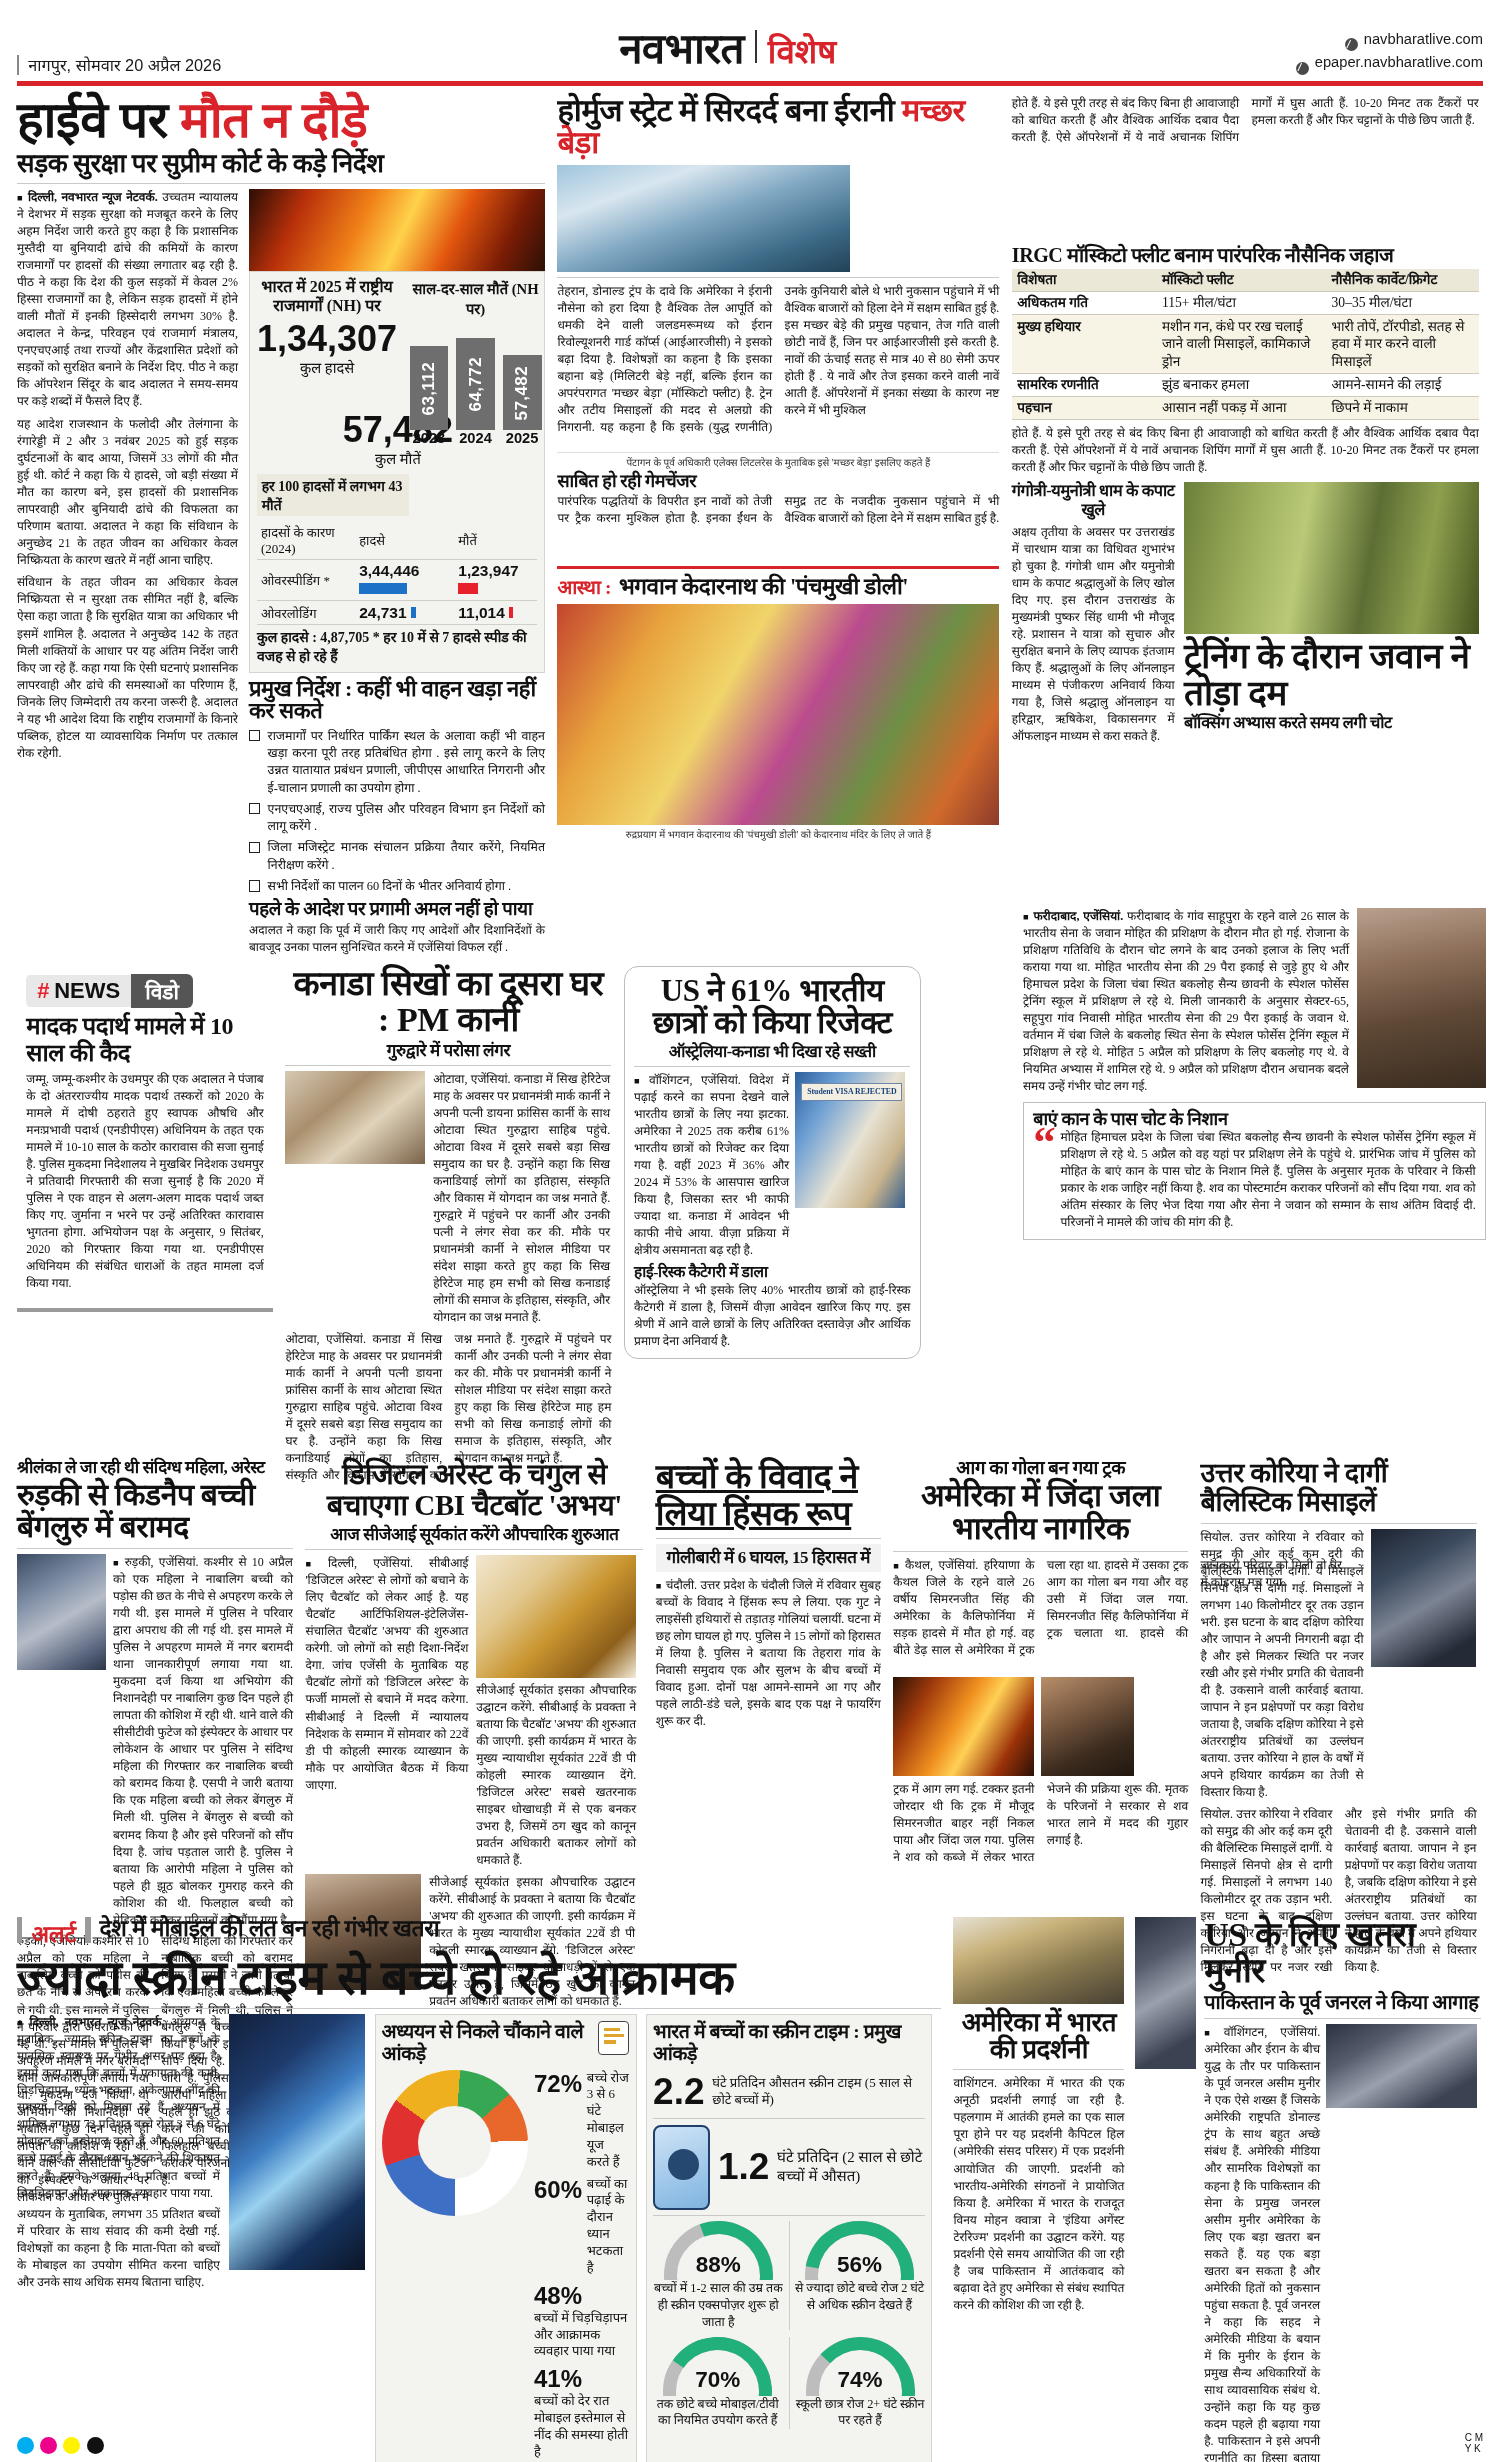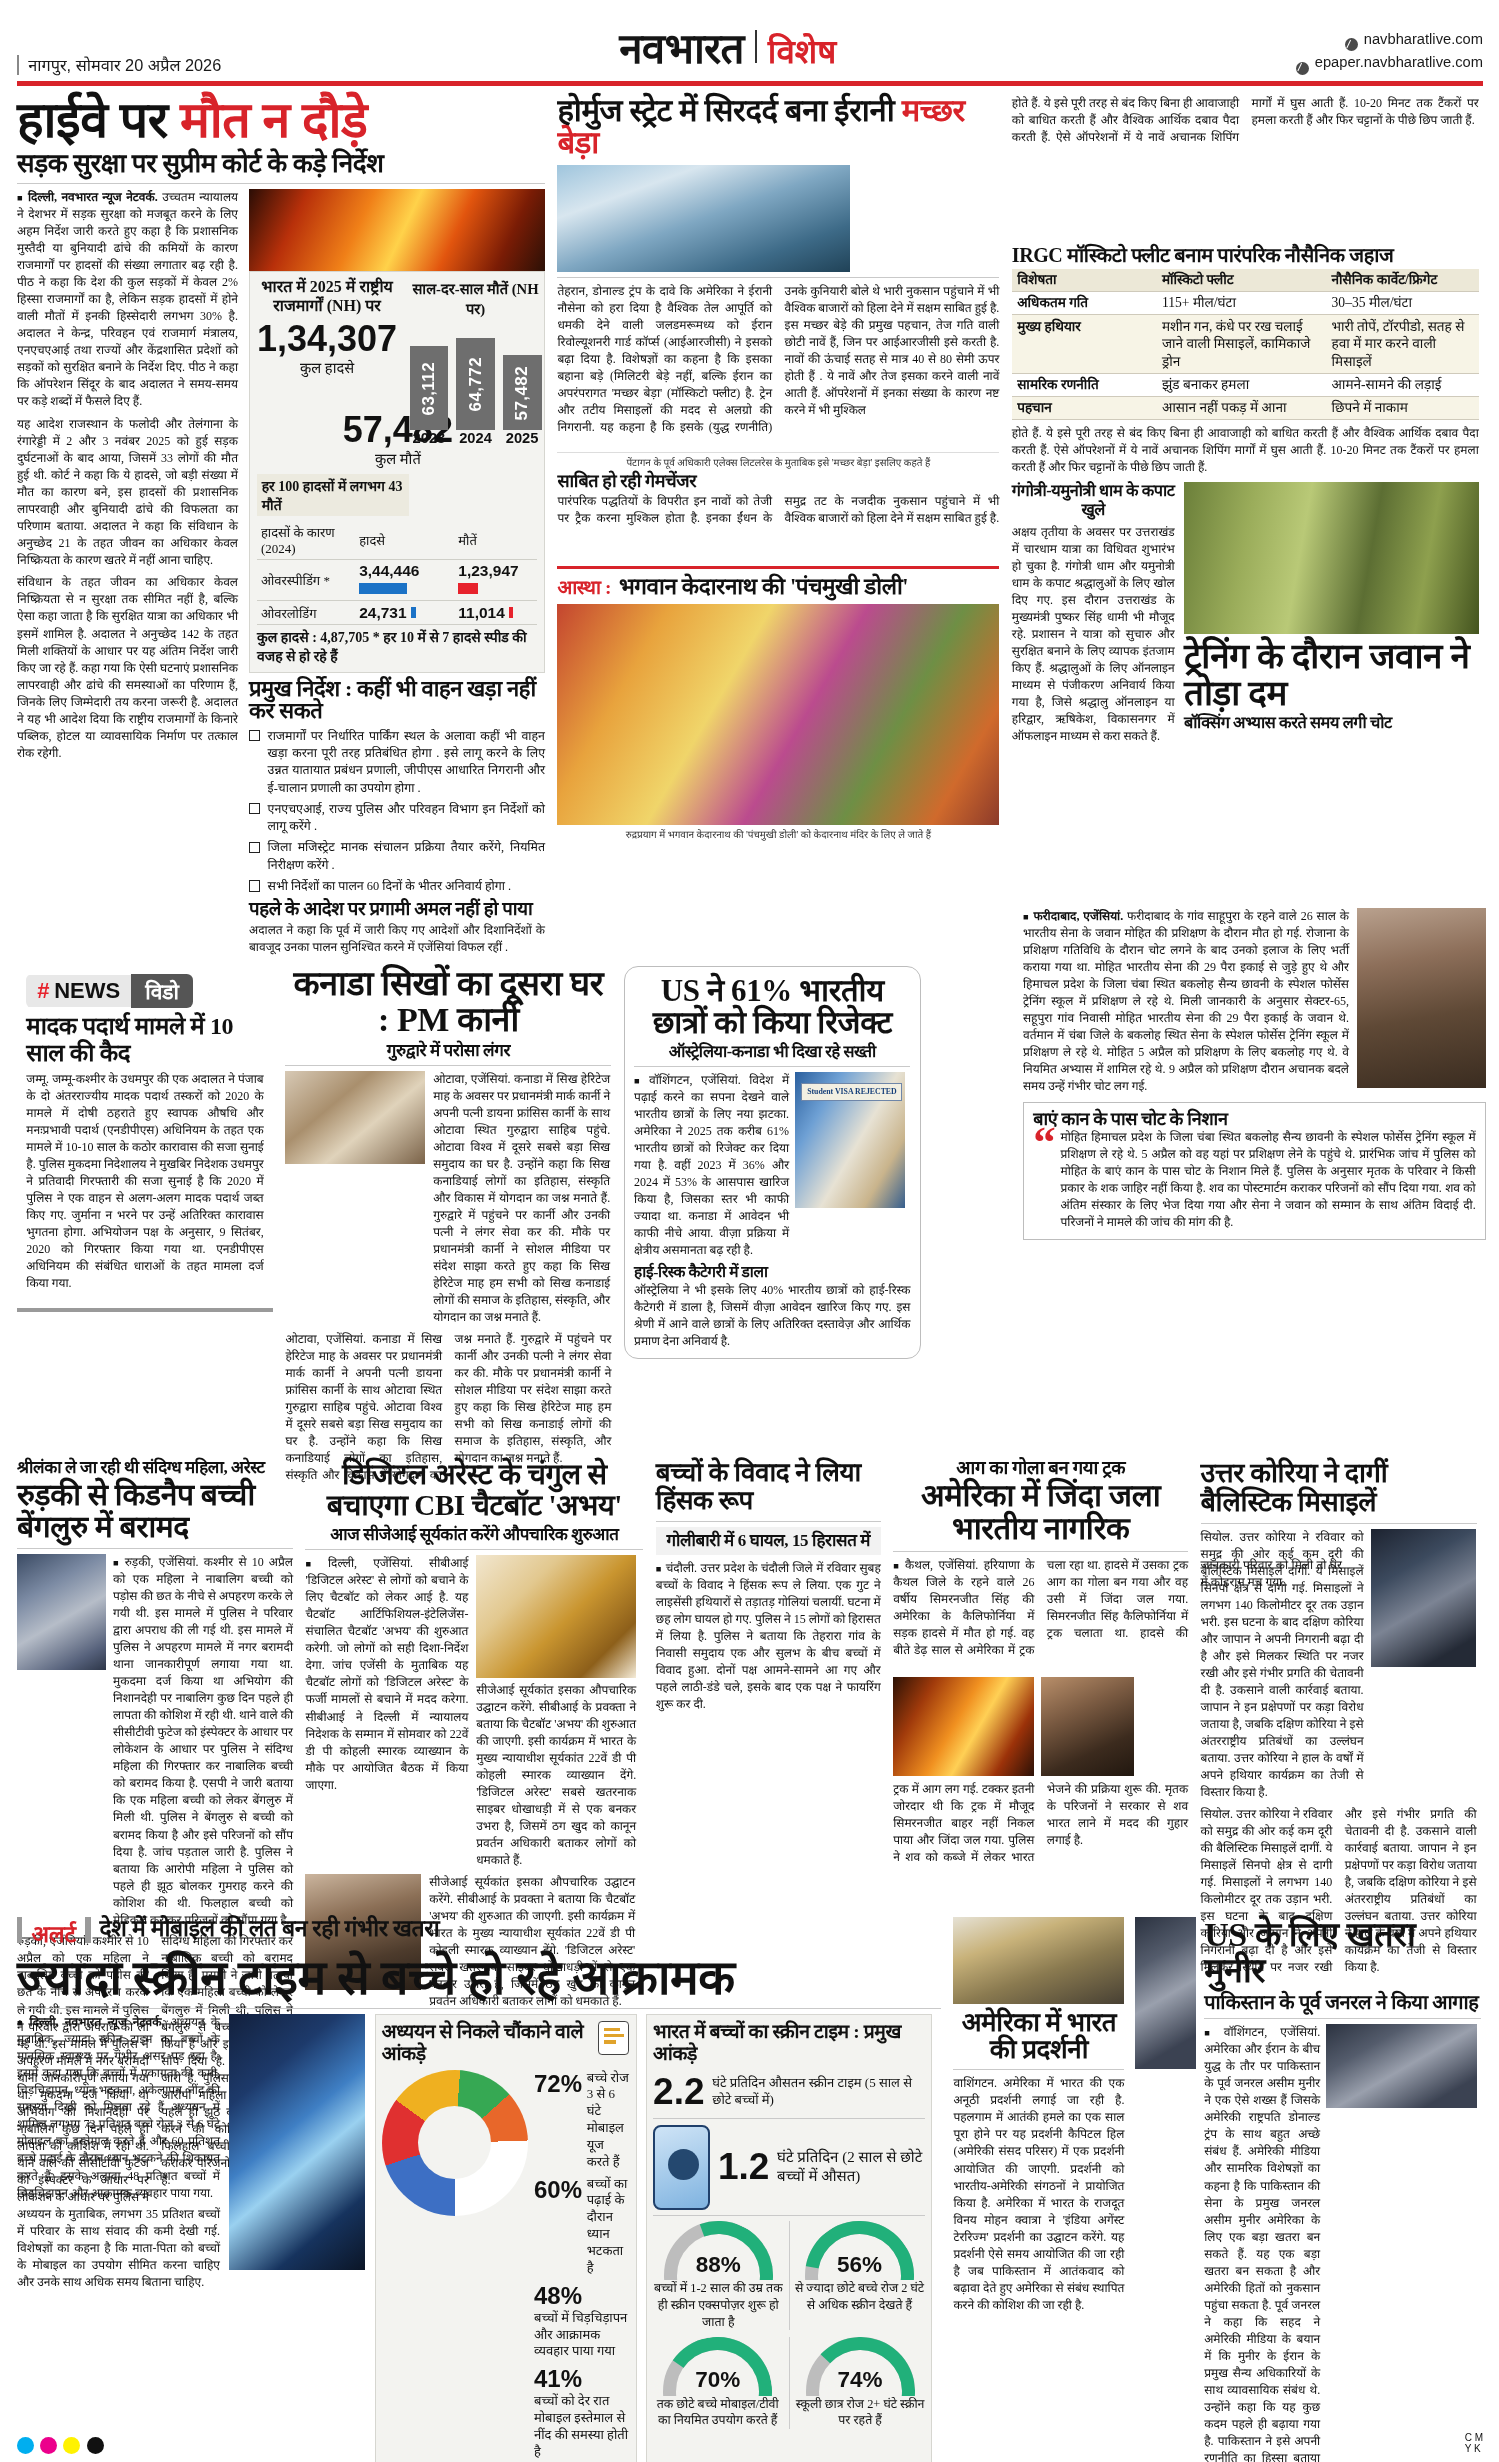--- a/index.html
+++ b/index.html
@@ -409,21 +409,21 @@
           <div class="body-txt" style="margin-top:3.9px;">सीजेआई सूर्यकांत इसका औपचारिक उद्घाटन करेंगे. सीबीआई के प्रवक्ता ने बताया कि चैटबॉट 'अभय' की शुरुआत की जाएगी. इसी कार्यक्रम में भारत के मुख्य न्यायाधीश सूर्यकांत 22वें डी पी कोहली स्मारक व्याख्यान देंगे. 'डिजिटल अरेस्ट' सबसे खतरनाक साइबर धोखाधड़ी में से एक बनकर उभरा है, जिसमें ठग खुद को कानून प्रवर्तन अधिकारी बताकर लोगों को धमकाते हैं.</div>
         </div>
       </div>
       <div style="display:flex; gap:7.8px; margin-top:4.7px;">
         <div class="photo ph-judge" style="width:116px;height:116px;flex:none;"></div>
         <div class="body-txt" style="width:206px;">सीजेआई सूर्यकांत इसका औपचारिक उद्घाटन करेंगे. सीबीआई के प्रवक्ता ने बताया कि चैटबॉट 'अभय' की शुरुआत की जाएगी. इसी कार्यक्रम में भारत के मुख्य न्यायाधीश सूर्यकांत 22वें डी पी कोहली स्मारक व्याख्यान देंगे. 'डिजिटल अरेस्ट' सबसे खतरनाक साइबर धोखाधड़ी में से एक बनकर उभरा है, जिसमें ठग खुद को कानून प्रवर्तन अधिकारी बताकर लोगों को धमकाते हैं.</div>
       </div>
     </div>
 
     <div style="width:225px;">
-      <div class="hl" style="font-size:26px; line-height:1.08;">बच्चों के विवाद ने लिया हिंसक रूप</div>
+      <div class="hl" style="font-size:34px; line-height:1.08;text-decoration:underline;">बच्चों के विवाद ने लिया हिंसक रूप</div>
       <div class="thin-line"></div>
       <div class="hl" style="font-size:17px; text-align:center; background:#f2f2f2; padding:3.9px 0; line-height:1.2;">गोलीबारी में 6 घायल, 15 हिरासत में</div>
       <div class="body-txt" style="margin-top:4.7px;"><span class="lead sq"></span><span>चंदौली. उत्तर प्रदेश के चंदौली जिले में रविवार सुबह बच्चों के विवाद ने हिंसक रूप ले लिया. एक गुट ने लाइसेंसी हथियारों से तड़ातड़ गोलियां चलायीं. घटना में छह लोग घायल हो गए. पुलिस ने 15 लोगों को हिरासत में लिया है. पुलिस ने बताया कि तेहरारा गांव के निवासी समुदाय एक और सुलभ के बीच बच्चों में विवाद हुआ. दोनों पक्ष आमने-सामने आ गए और पहले लाठी-डंडे चले, इसके बाद एक पक्ष ने फायरिंग शुरू कर दी.</span></div>
     </div>
 
     <div style="width:295px;">
       <div class="hl" style="font-size:18.6px; text-align:center;">आग का गोला बन गया ट्रक</div>
       <div class="hl" style="font-size:31px; text-align:center; margin-top:2.3px; line-height:1.05;">अमेरिका में जिंदा जला भारतीय नागरिक</div>
       <div class="thin-line"></div>
       <div class="body-txt cols2" style="height:116px;"><span class="lead sq"></span><span>कैथल, एजेंसियां. हरियाणा के कैथल जिले के रहने वाले 26 वर्षीय सिमरनजीत सिंह की अमेरिका के कैलिफोर्निया में सड़क हादसे में मौत हो गई. वह बीते डेढ़ साल से अमेरिका में ट्रक चला रहा था. हादसे में उसका ट्रक आग का गोला बन गया और वह उसी में जिंदा जल गया. सिमरनजीत सिंह कैलिफोर्निया में ट्रक चलाता था. हादसे की जानकारी परिवार को मिली तो घर में कोहराम मच गया.</span></div>

